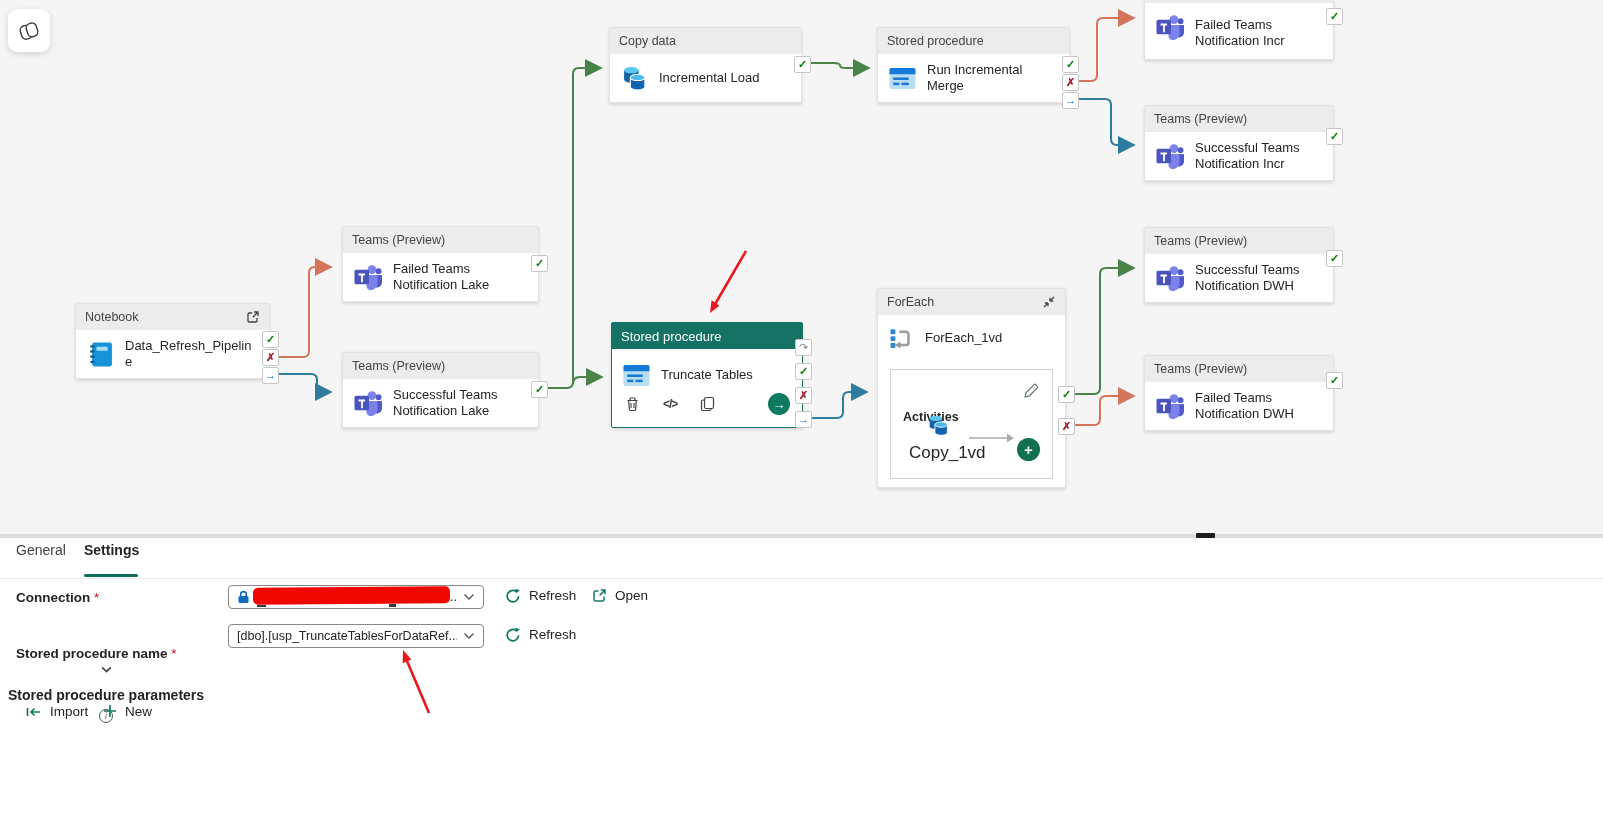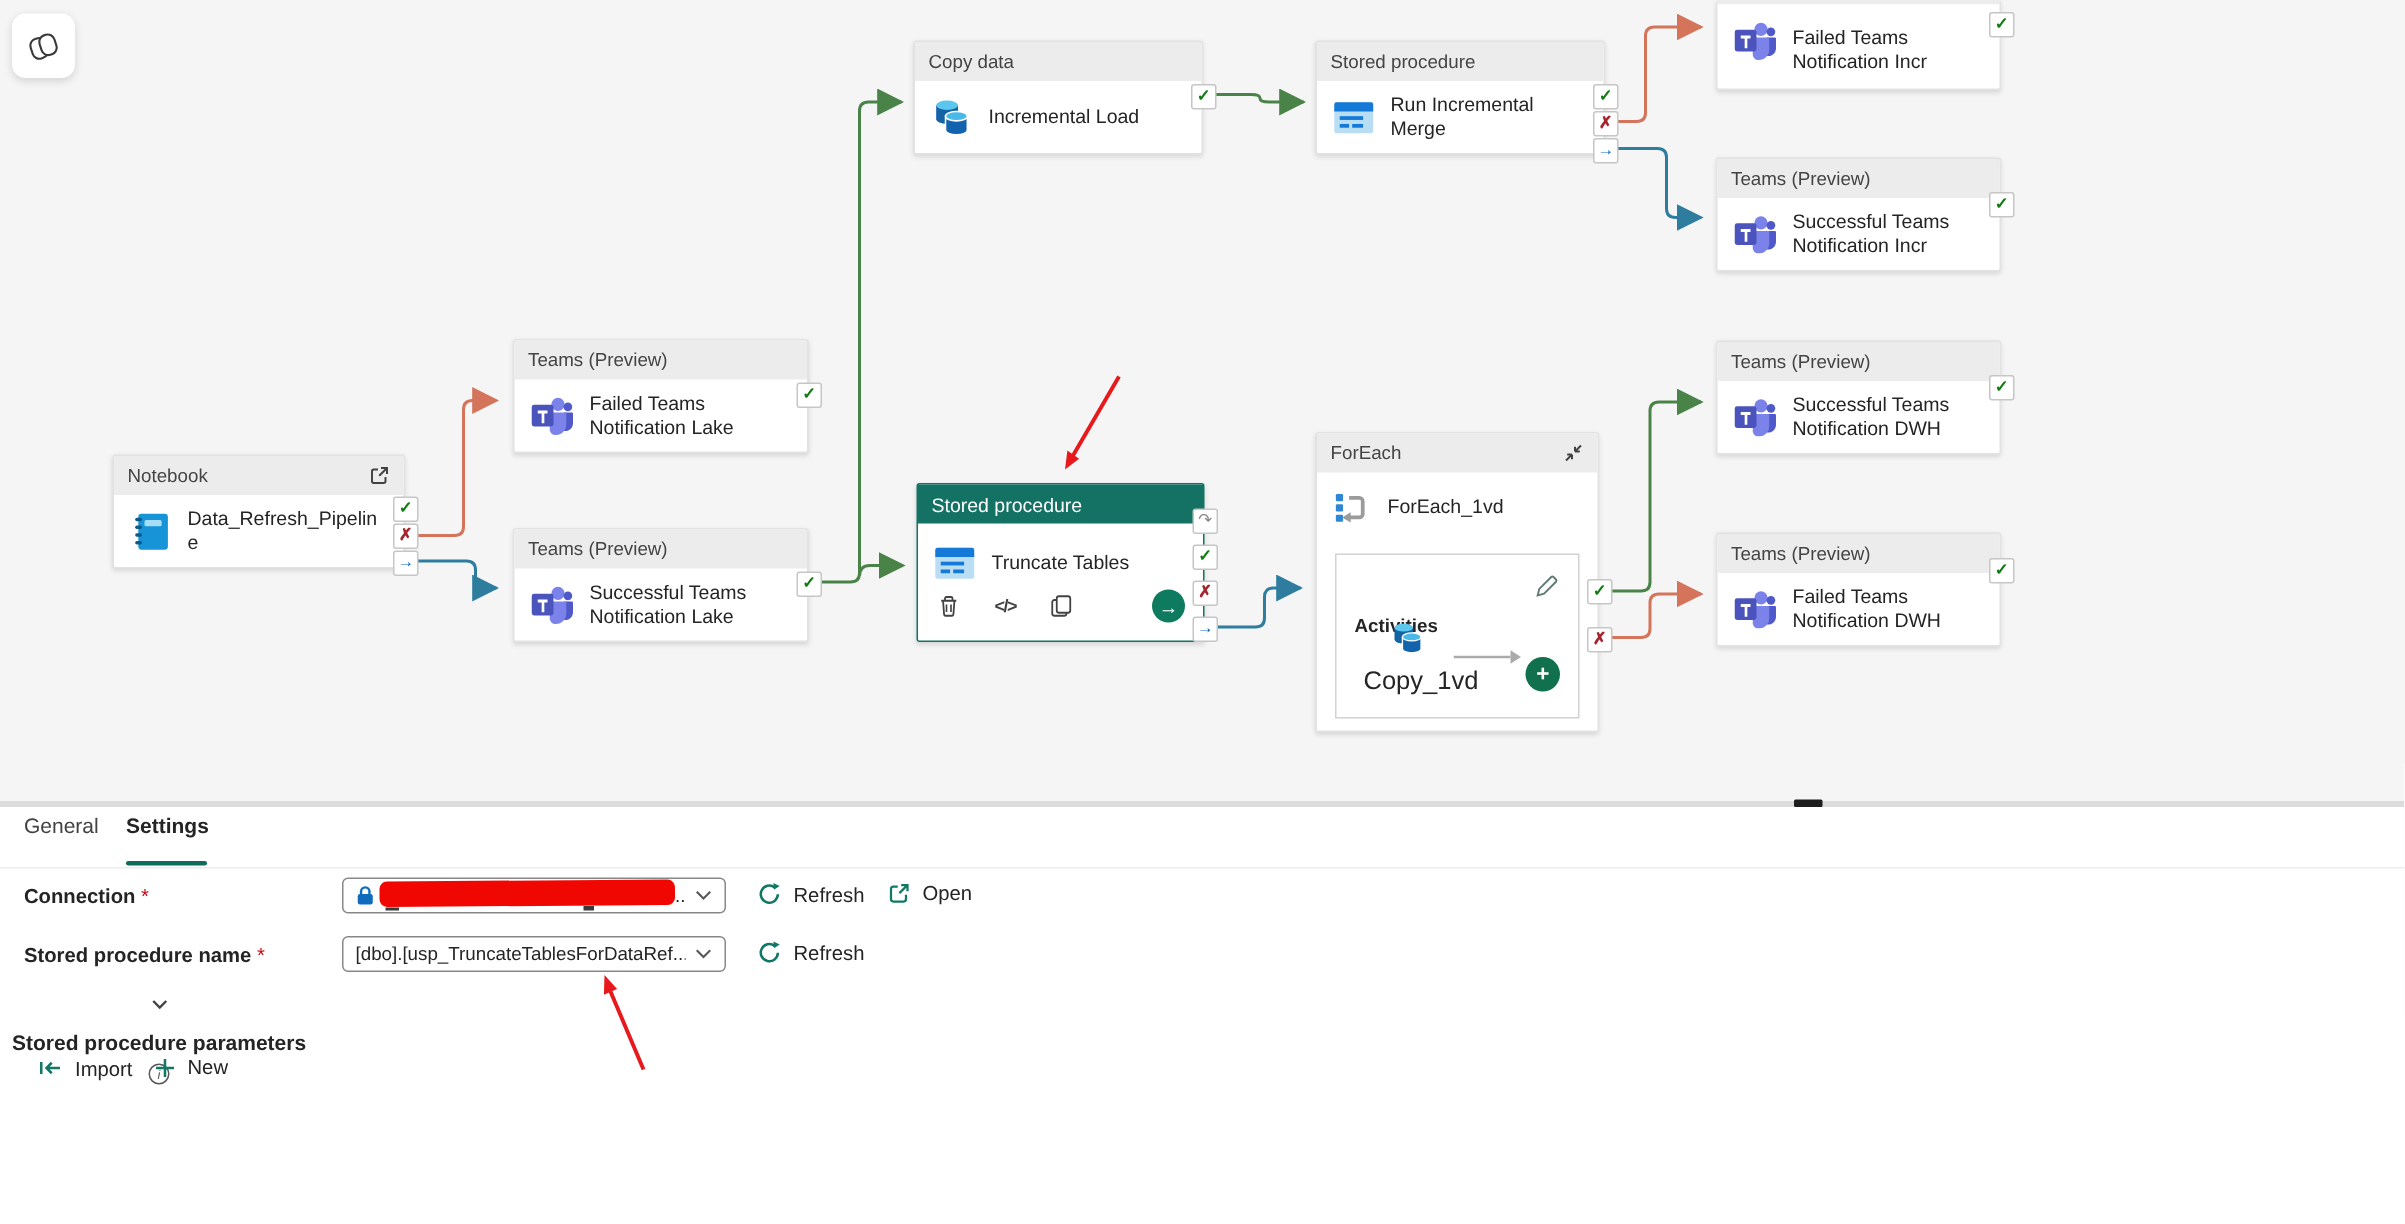--- a/index.html
+++ b/index.html
@@ -42,21 +42,21 @@
   .tab{position:absolute;top:4px;font-size:14px;color:#424242;cursor:pointer;}
   .tab.active{font-weight:700;color:#242424;}
   .tab-underline{position:absolute;left:84px;top:36px;width:54px;height:3px;background:#0f6b5c;border-radius:2px;}
   .tabline{position:absolute;left:0;top:40px;width:1603px;height:1px;background:#ececec;}
   .flabel{position:absolute;left:16px;font-size:13.5px;font-weight:700;color:#242424;}
   .req{color:#c50f1f;font-weight:400;}
   .field{position:absolute;left:228px;width:256px;height:24px;border:1px solid #8a8886;border-radius:4px;background:#fff;
     box-sizing:border-box;display:flex;align-items:center;padding:0 8px;cursor:pointer;}
   .field .val{font-size:12.5px;color:#242424;white-space:nowrap;overflow:hidden;flex:1;}
   .field .chev{margin-left:6px;flex:none;}
-  .linkbtn{position:absolute;display:flex;align-items:center;gap:8px;font-size:13.5px;color:#242424;cursor:pointer;}
+  .linkbtn{position:absolute;display:flex;gap:8px;font-size:13.5px;color:#242424;cursor:pointer;}
   .scribble{position:absolute;left:24px;top:1px;width:197px;height:17px;background:#f00702;border-radius:5px;transform:rotate(-.4deg);z-index:3;}
   .smudge{position:absolute;background:#3a3a3a;z-index:2;}
   .params{position:absolute;left:8px;top:125px;display:flex;align-items:center;gap:11px;cursor:pointer;flex-direction:column;}
   .params .ptxt{font-size:14px;font-weight:700;color:#242424;}
   .infoic{width:12px;height:12px;border:1px solid #575757;border-radius:50%;color:#575757;font-size:8.5px;display:flex;
     align-items:center;justify-content:center;transform:translateY(-5px);font-style:italic;cursor:pointer;}
   .iconbtn{cursor:pointer;display:flex;align-items:center;}
 </style>
 </head>
 <body>
@@ -418,21 +418,21 @@
       <span>Refresh</span>
     </div>
     <div class="linkbtn" style="left:592px;top:50px;">
       <svg width="15" height="15" viewBox="0 0 15 15">
         <path d="M6.5 3 H3.6 a1.6 1.6 0 0 0 -1.6 1.6 V11.4 a1.6 1.6 0 0 0 1.6 1.6 H10.4 a1.6 1.6 0 0 0 1.6 -1.6 V8.5" stroke="#117865" stroke-width="1.5" fill="none"></path>
         <path d="M8.8 2 H13 V6.2 M13 2 L7.6 7.4" stroke="#117865" stroke-width="1.5" fill="none"></path>
       </svg>
       <span>Open</span>
     </div>
 
-    <div class="flabel" style="top:91px;text-align:center;">
+    <div class="flabel" style="top:108px;text-align:center;">
       <span>Stored procedure name</span> <span class="req">*</span>
     </div>
     <div class="field" style="top:86px;">
       <span class="val">[dbo].[usp_TruncateTablesForDataRef...</span>
       <svg class="chev" width="12" height="8" viewBox="0 0 12 8">
         <path d="M1.5 1.5 L6 6 L10.5 1.5" stroke="#575757" stroke-width="1.4" fill="none"></path>
       </svg>
     </div>
     <div class="linkbtn" style="left:505px;top:89px;">
       <svg width="16" height="16" viewBox="0 0 16 16">

